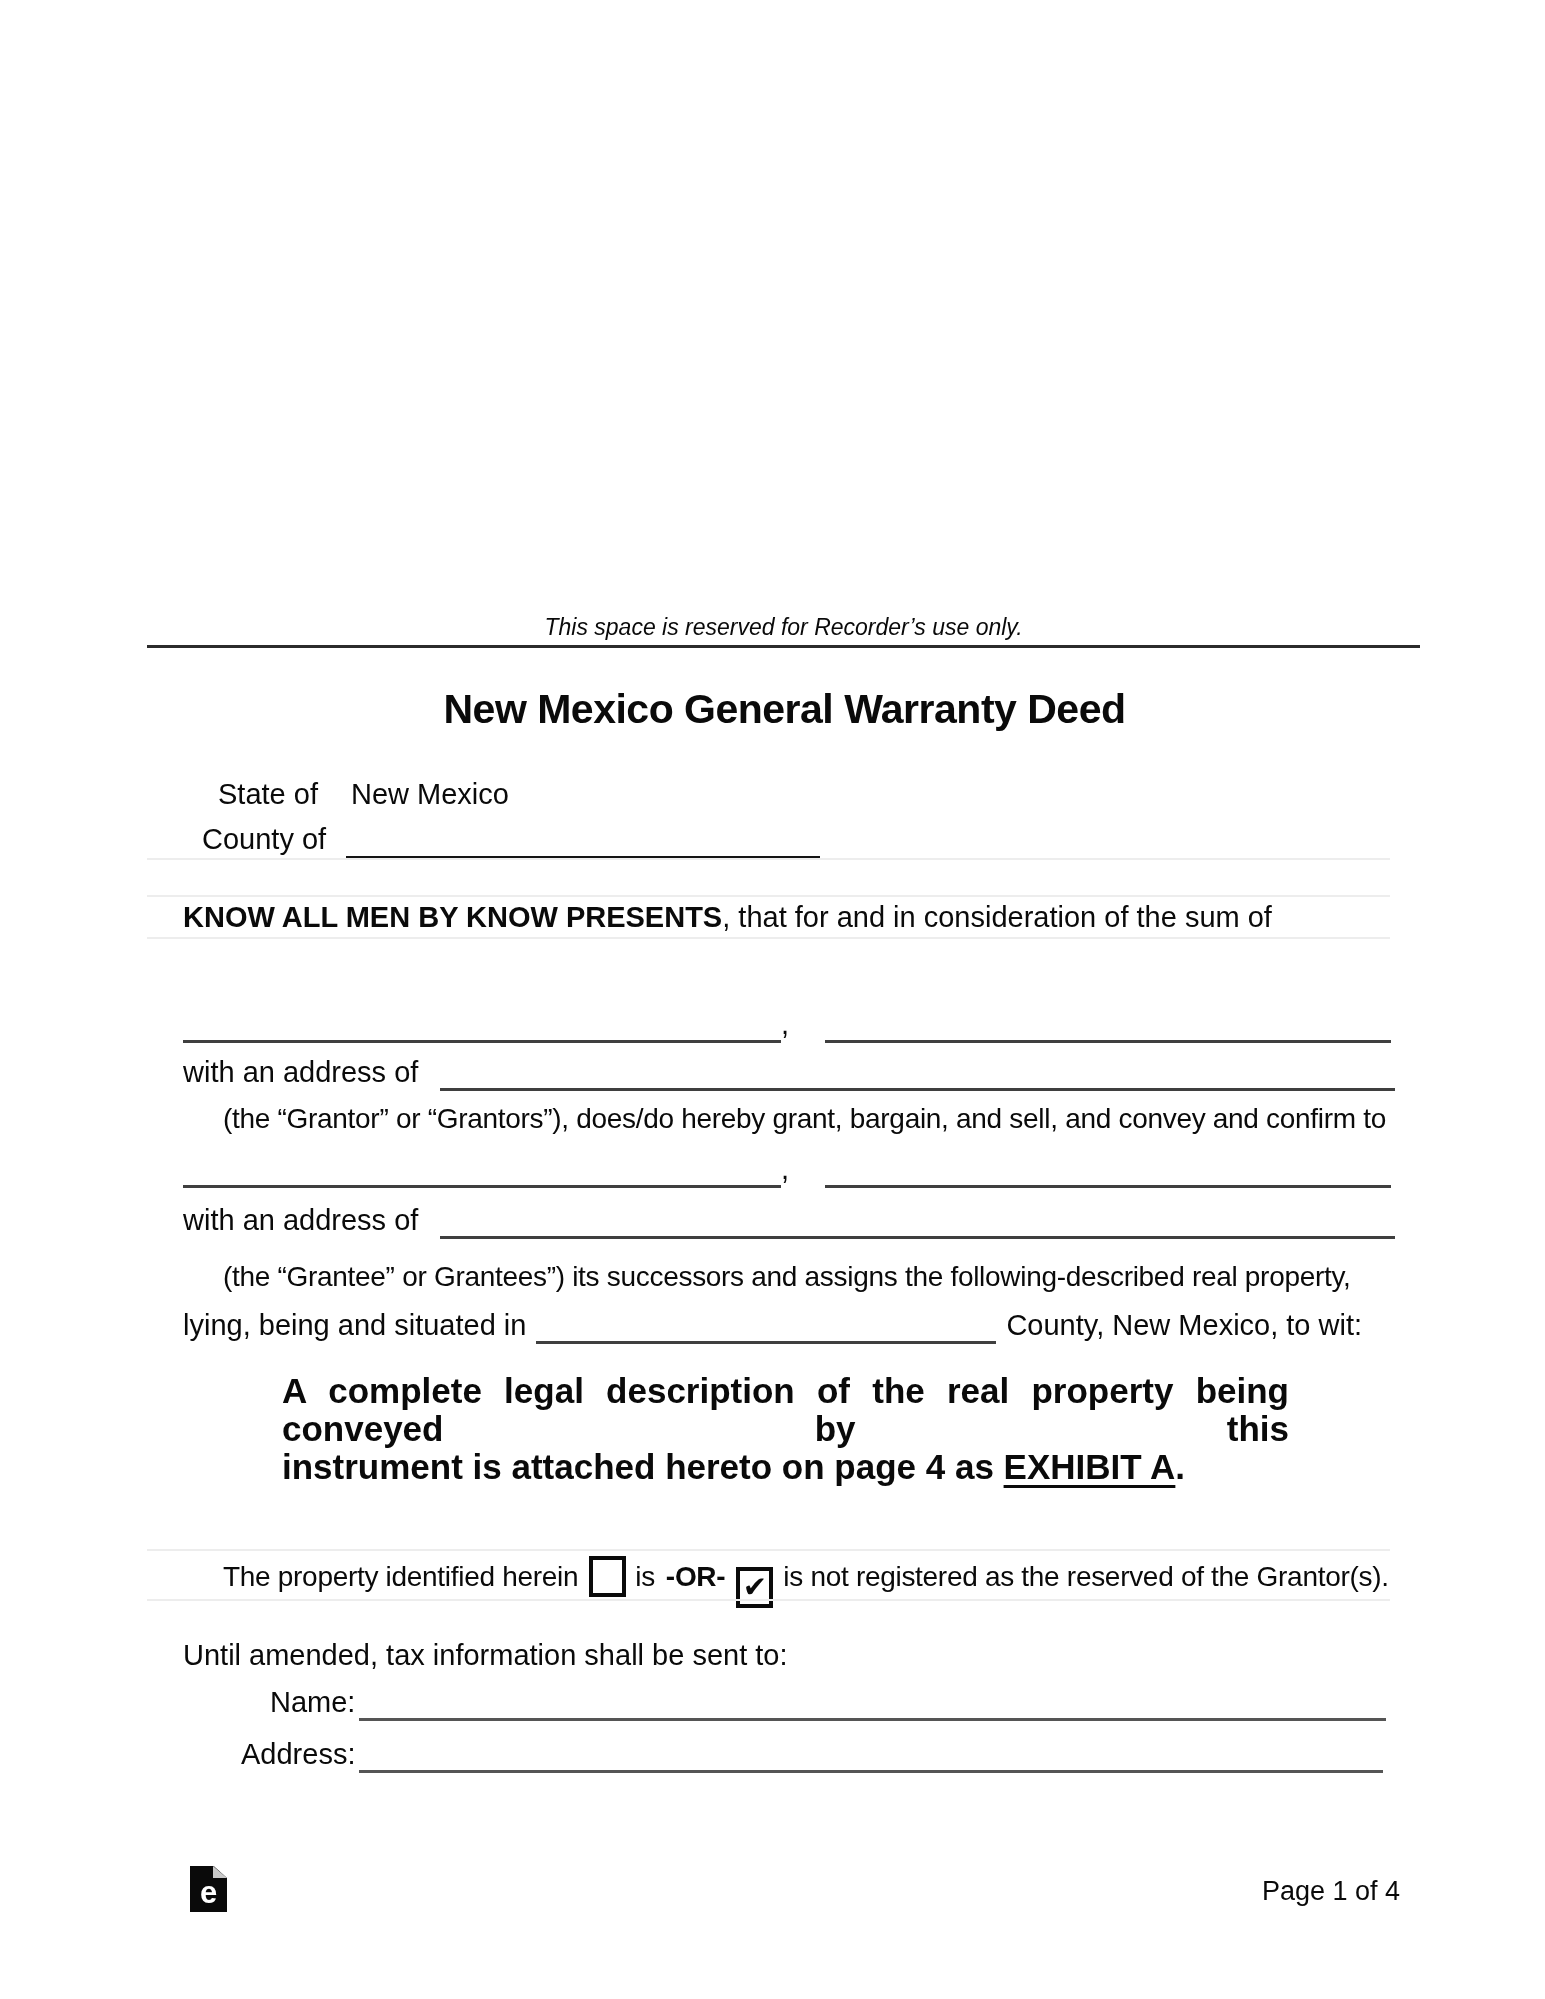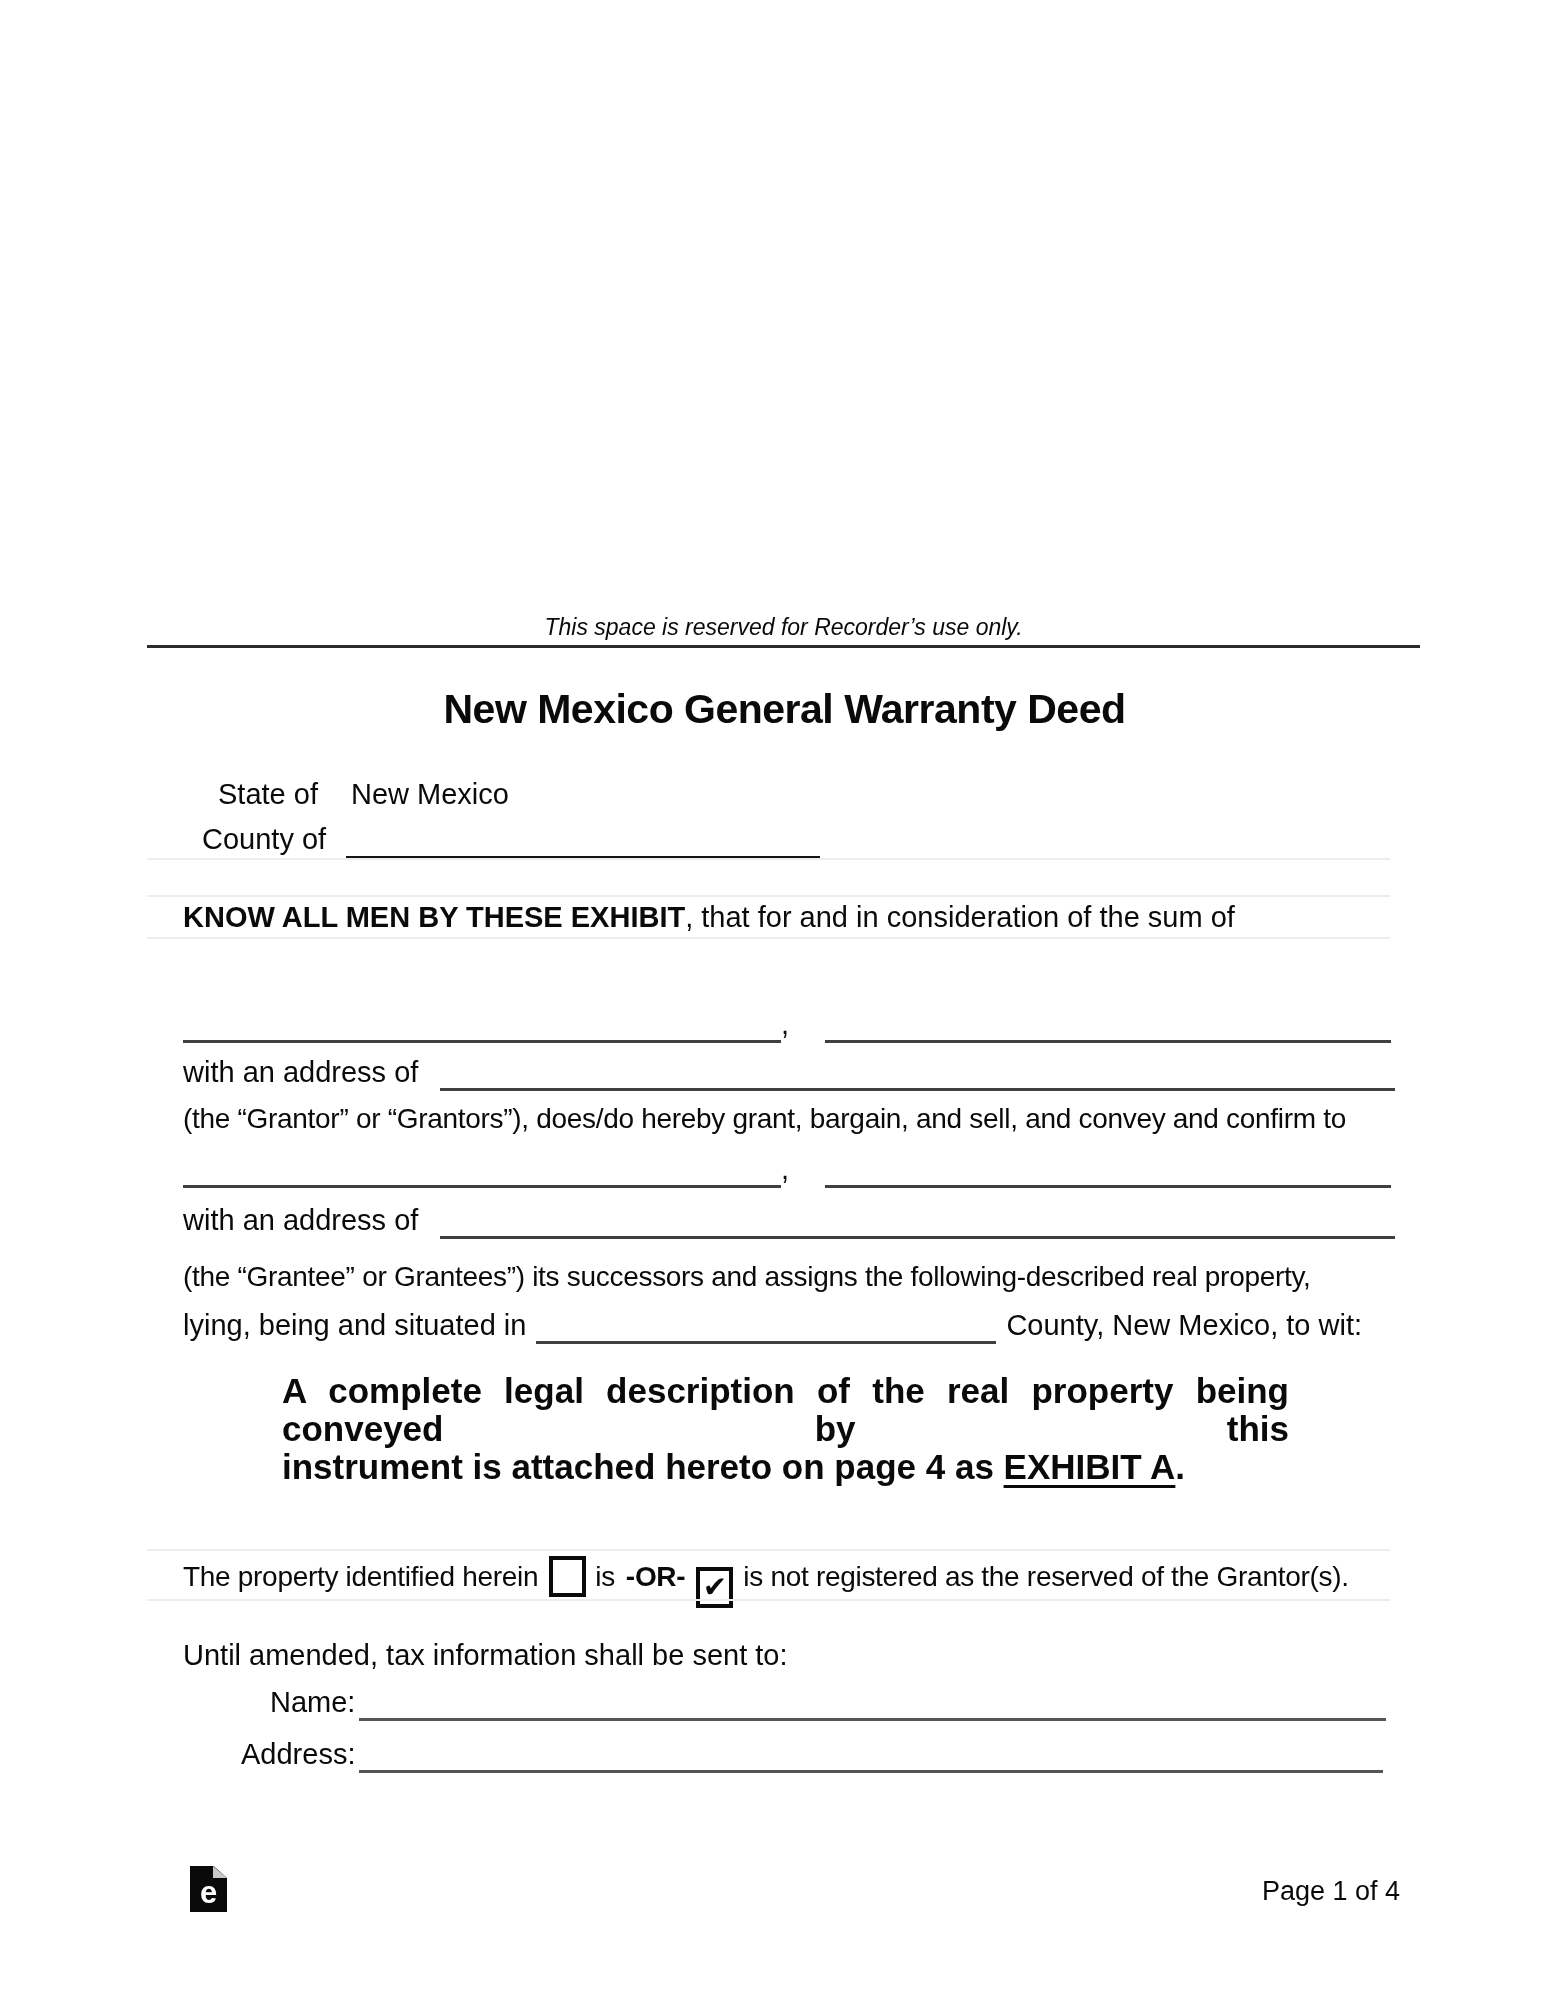--- a/index.html
+++ b/index.html
@@ -19,21 +19,21 @@
   .bl--gray{border-bottom:3px solid #555555;}
   
   .faint{position:absolute;left:147px;width:1243px;height:2px;background:#ededed;}
   
   .recorder{position:absolute;top:614px;left:147px;width:1273px;text-align:center;
     font-size:23px;font-style:italic;}
   .rule{position:absolute;top:645px;left:147px;width:1273px;height:3px;background:#2b2b2b;}
   .title{position:absolute;top:686px;left:0;width:1545px;text-align:center;
     font-size:41px;font-weight:bold;letter-spacing:-0.5px;margin-left:12px;}
   
-  .clause{font-size:28px;letter-spacing:-0.3px;}
+  .clause{font-size:28px;letter-spacing:-0.3px;margin-left:40px;}
   
   .exhibit{position:absolute;top:1372px;left:282px;width:1007px;font-weight:bold;
     font-size:35px;line-height:38px;white-space:normal;}
   .exhibit .line1{text-align:justify;text-align-last:justify;}
   .exhibit .link{text-decoration:underline;text-decoration-thickness:3px;text-underline-offset:6px;}
   
   .cb{display:inline-block;width:29px;height:33px;border:4px solid #0a0a0a;
     vertical-align:-11px;text-align:center;}
   .cb .mark{display:block;font-size:29px;font-weight:bold;line-height:33px;}
   
@@ -59,21 +59,21 @@
     <span>State of</span><span style="margin-left:33px;">New Mexico</span>
   </div>
   <div class="row" style="top:822px;left:202px;">
     <span>County of</span><span class="bl bl--black" style="width:474px;margin-left:20px;"></span>
   </div>
 
   <div class="faint" style="top:858px;"></div>
   <div class="faint" style="top:895px;"></div>
 
   <div class="row" style="top:900px;left:183px;">
-    <span class="b">KNOW ALL MEN BY THESE EXHIBIT</span><span>, that for and in consideration of the sum of</span>
+    <span class="b">KNOW ALL MEN BY KNOW PRESENTS</span><span>, that for and in consideration of the sum of</span>
   </div>
 
   <div class="faint" style="top:937px;"></div>
 
 
   <div class="row" style="top:1006px;left:183px;">
     <span class="bl" style="width:598px;"></span><span>,</span><span class="bl" style="width:566px;margin-left:36px;"></span>
   </div>
 
   <div class="row" style="top:1054px;left:183px;">

